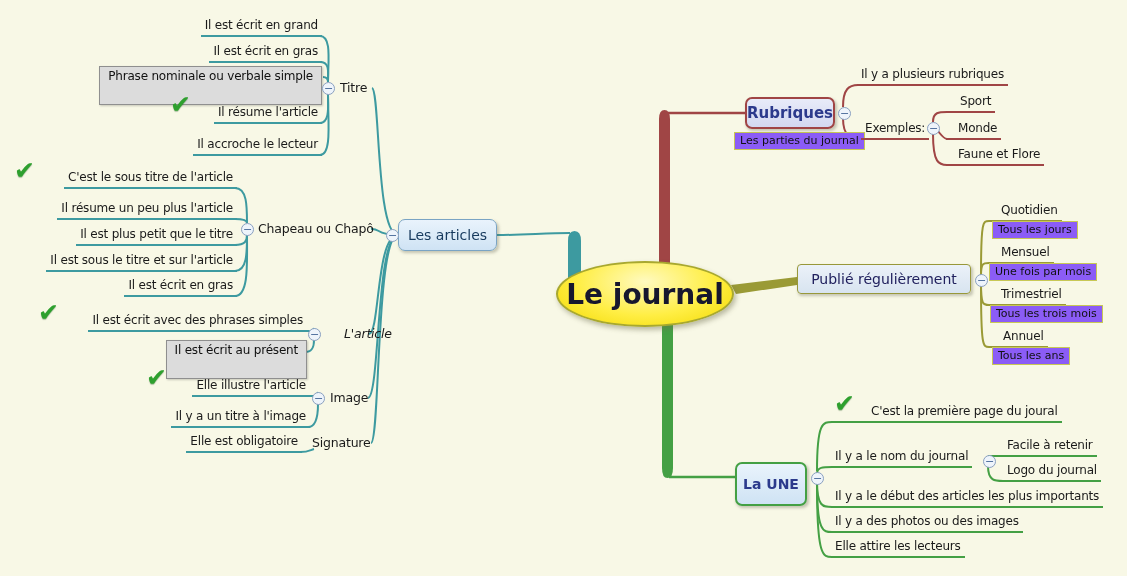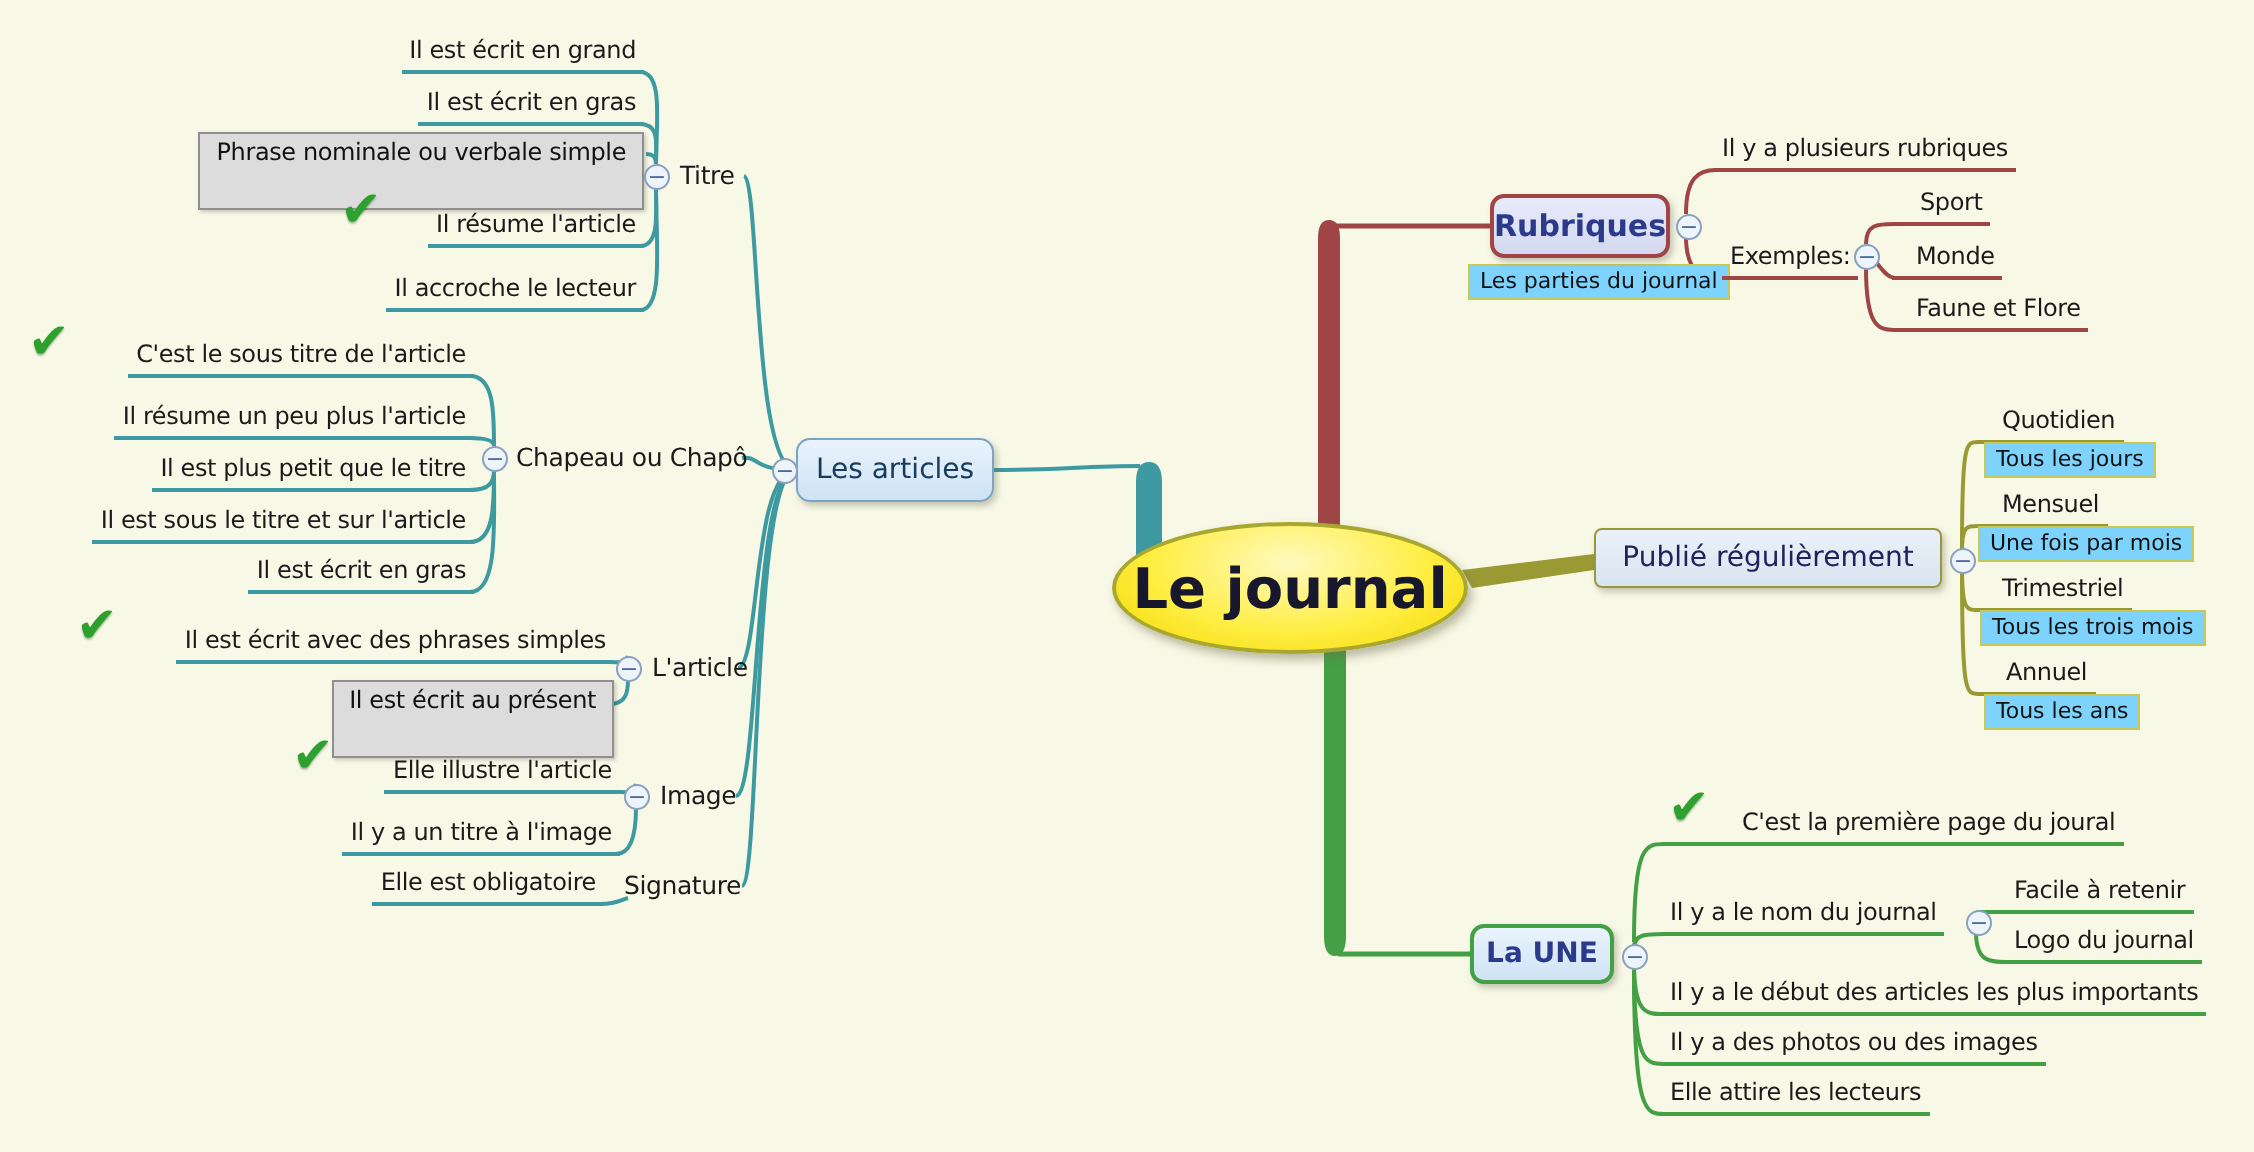--- a/index.html
+++ b/index.html
@@ -13,41 +13,41 @@
   .u-teal   { border-bottom:2px solid #3d9aa0; }
   .u-maroon { border-bottom:2px solid #a04545; }
   .u-green  { border-bottom:2px solid #44a044; }
   .u-olive  { border-bottom:2px solid #9a9a35; }
   .plain { position:absolute; white-space:nowrap; font-size:12.5px; color:#1a1a1a; line-height:16px; letter-spacing:-0.2px; }
 
   .gray-box { position:absolute; white-space:nowrap; font-size:12px; color:#111;
       background:#dcdcdc; border:1px solid #8f8f8f; padding:2px 8px 21px;
       box-shadow:1px 1px 2px rgba(0,0,0,0.2); letter-spacing:-0.2px; }
   .y-box { position:absolute; white-space:nowrap; font-size:11px; color:#111;
-      background:#7dd3fc; border:1px solid #c8c855; padding:1px 5px 2px; }
+      background:#8b5cf6; border:1px solid #c8c855; padding:1px 5px 2px; }
 
   .collapse { position:absolute; width:13px; height:13px; border-radius:50%;
       background:#eef4fb; border:1px solid #8aa0c0; color:#4a6a9a;
       display:flex; align-items:center; justify-content:center;
       font-size:11px; line-height:1; cursor:pointer; z-index:5; }
   .check { position:absolute; color:#2ea02e; font-size:25px; font-weight:bold;
       line-height:26px; text-shadow:0 1px 1px rgba(0,70,0,0.35); z-index:4; }
 
   .node { position:absolute; display:flex; align-items:center; justify-content:center;
       font-size:14px; color:#173a5e; border-radius:7px; z-index:3;
       box-shadow:1.5px 2px 3px rgba(100,100,80,0.35);text-align:right; }
   #node-articles { left:398px; top:219px; width:99px; height:32px;
       background:linear-gradient(#e9f3fc,#cfe3f4); border:1px solid #7aa4c4; }
   #node-rubriques { left:745px; top:97px; width:90px; height:32px;
       background:linear-gradient(#e8ebf9,#d3d8f0); border:2px solid #a04545;
       font-weight:bold; font-size:15px; color:#2c3a8c; }
   #node-publie { left:797px; top:264px; width:174px; height:30px;
       background:linear-gradient(#ebf1f9,#d8e4f0); border:1px solid #98983a;
       color:#21215e; border-radius:4px; }
-  #node-une { left:735px; top:462px; width:72px; height:30px;
+  #node-une { left:735px; top:462px; width:72px; height:44px;
       background:linear-gradient(#e9f3fc,#cfe3f4); border:2px solid #44a044;
       font-weight:bold; color:#2c3a8c; }
   #center-node { position:absolute; left:556px; top:261px; width:178px; height:66px;
       border-radius:50%; z-index:2;
       background:radial-gradient(ellipse at 50% 30%, #fffac0 0%, #ffee44 55%, #f2d800 100%);
       border:2px solid #a8a830; display:flex; align-items:center; justify-content:center;
       font-size:28px; font-weight:bold; color:#17172e;
       box-shadow:2px 3px 5px rgba(110,110,80,0.45); }
 </style>
 </head>
@@ -129,21 +129,21 @@
 
   <div class="plain" style="left:258px; top:221px;">Chapeau ou Chapô</div>
   <div class="collapse" style="left:241px; top:223px;">−</div>
   <div class="t u-teal" style="right:890px; top:169px;">C'est le sous titre de l'article</div>
   <div class="check" style="left:14px; top:158px;">✔</div>
   <div class="t u-teal" style="right:890px; top:200px;">Il résume un peu plus l'article</div>
   <div class="t u-teal" style="right:890px; top:226px;">Il est plus petit que le titre</div>
   <div class="t u-teal" style="right:890px; top:252px;">Il est sous le titre et sur l'article</div>
   <div class="t u-teal" style="right:890px; top:277px;">Il est écrit en gras</div>
 
-  <div class="plain" style="left:326px; top:326px;">L'article</div>
+  <div class="plain" style="left:344px; top:326px;font-style:italic;">L'article</div>
   <div class="collapse" style="left:308px; top:328px;">−</div>
   <div class="t u-teal" style="right:820px; top:312px;">Il est écrit avec des phrases simples</div>
   <div class="check" style="left:38px; top:300px;">✔</div>
   <div class="gray-box" style="right:820px; top:340px;">Il est écrit au présent</div>
 
   <div class="plain" style="left:330px; top:390px;">Image</div>
   <div class="collapse" style="left:312px; top:392px;">−</div>
   <div class="t u-teal" style="right:817px; top:377px;">Elle illustre l'article</div>
   <div class="check" style="left:146px; top:365px;">✔</div>
   <div class="t u-teal" style="right:817px; top:408px;">Il y a un titre à l'image</div>

